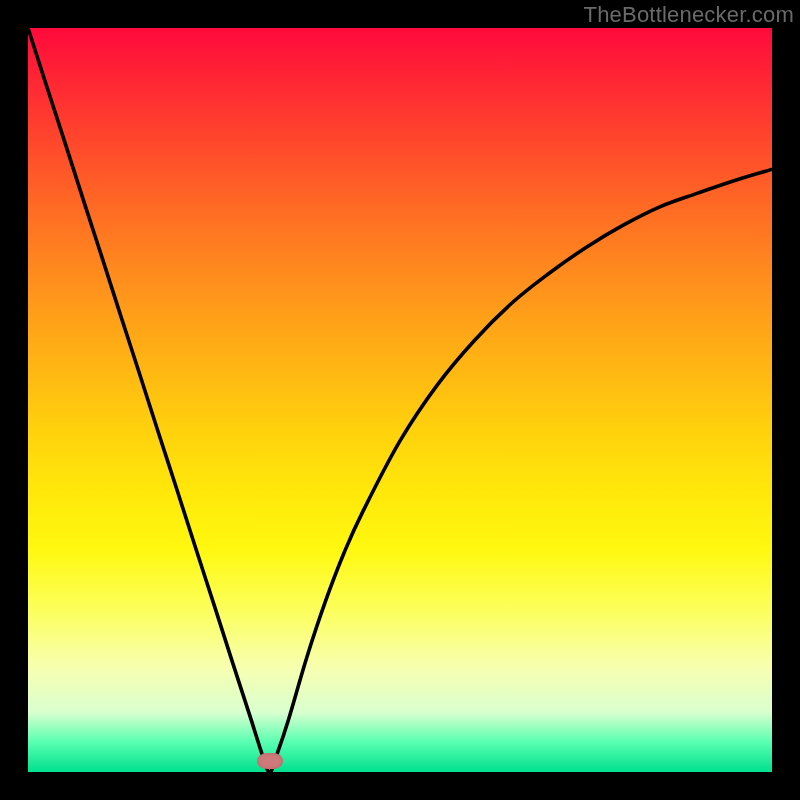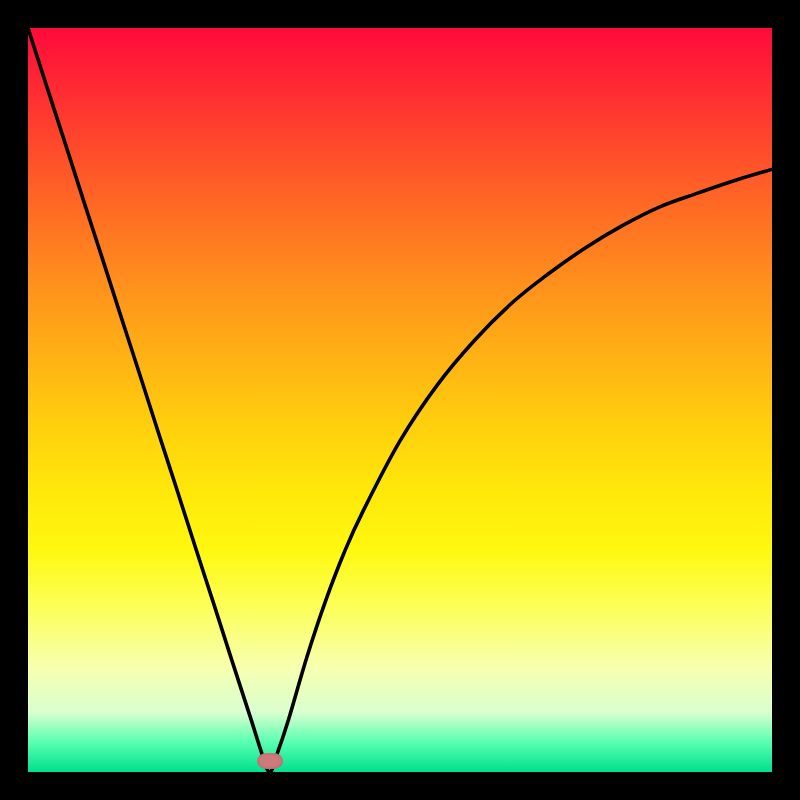--- a/index.html
+++ b/index.html
@@ -70,13 +70,14 @@
 
 <div class="canvas-wrap">
   <div class="frame"></div>
 
   <svg class="curve" viewBox="0 0 744 744" preserveAspectRatio="none">
     <path id="curve-path" fill="none" stroke="#000" stroke-width="3.6" stroke-linejoin="round" stroke-linecap="round" d="M 0.00 0.00 C 3.35 10.45, 11.90 37.27, 18.60 58.03 C 25.30 78.79, 30.50 94.56, 37.20 115.32 C 43.90 136.08, 49.10 152.59, 55.80 173.35 C 62.50 194.11, 67.70 209.88, 74.40 230.64 C 81.10 251.40, 86.30 267.91, 93.00 288.67 C 99.70 309.43, 104.90 325.20, 111.60 345.96 C 118.30 366.72, 123.50 383.23, 130.20 403.99 C 136.90 424.75, 142.10 440.52, 148.80 461.28 C 155.50 482.04, 160.70 498.55, 167.40 519.31 C 174.10 540.07, 179.30 555.84, 186.00 576.60 C 192.70 597.36, 197.90 613.87, 204.60 634.63 C 211.30 655.39, 217.84 675.31, 223.20 691.92 C 228.56 708.53, 231.01 717.51, 234.36 726.89 C 237.71 736.26, 239.12 744.27, 241.80 744.00 C 244.48 743.73, 245.89 734.77, 249.24 725.40 C 252.59 716.03, 255.04 709.33, 260.40 691.92 C 265.76 674.51, 272.30 650.11, 279.00 628.68 C 285.70 607.25, 290.90 591.63, 297.60 572.88 C 304.30 554.13, 309.50 540.59, 316.20 524.52 C 322.90 508.45, 324.76 503.69, 334.80 483.60 C 344.84 463.51, 358.61 435.69, 372.00 412.92 C 385.39 390.15, 395.81 375.20, 409.20 357.12 C 422.59 339.04, 433.01 327.21, 446.40 312.48 C 459.79 297.75, 470.21 287.33, 483.60 275.28 C 496.99 263.23, 507.41 255.56, 520.80 245.52 C 534.19 235.48, 544.61 228.18, 558.00 219.48 C 571.39 210.78, 581.81 204.53, 595.20 197.16 C 608.59 189.79, 619.01 184.32, 632.40 178.56 C 645.79 172.80, 656.21 169.86, 669.60 165.17 C 682.99 160.48, 693.41 156.81, 706.80 152.52 C 720.19 148.23, 737.30 143.37, 744.00 141.36"></path>
   </svg>
 
   <div id="marker" class="marker" style="left: 256.8px; top: 752.84px;"></div>
 
+  <div class="watermark">TheBottlenecker.com</div>
 </div>
 
 </body></html>

